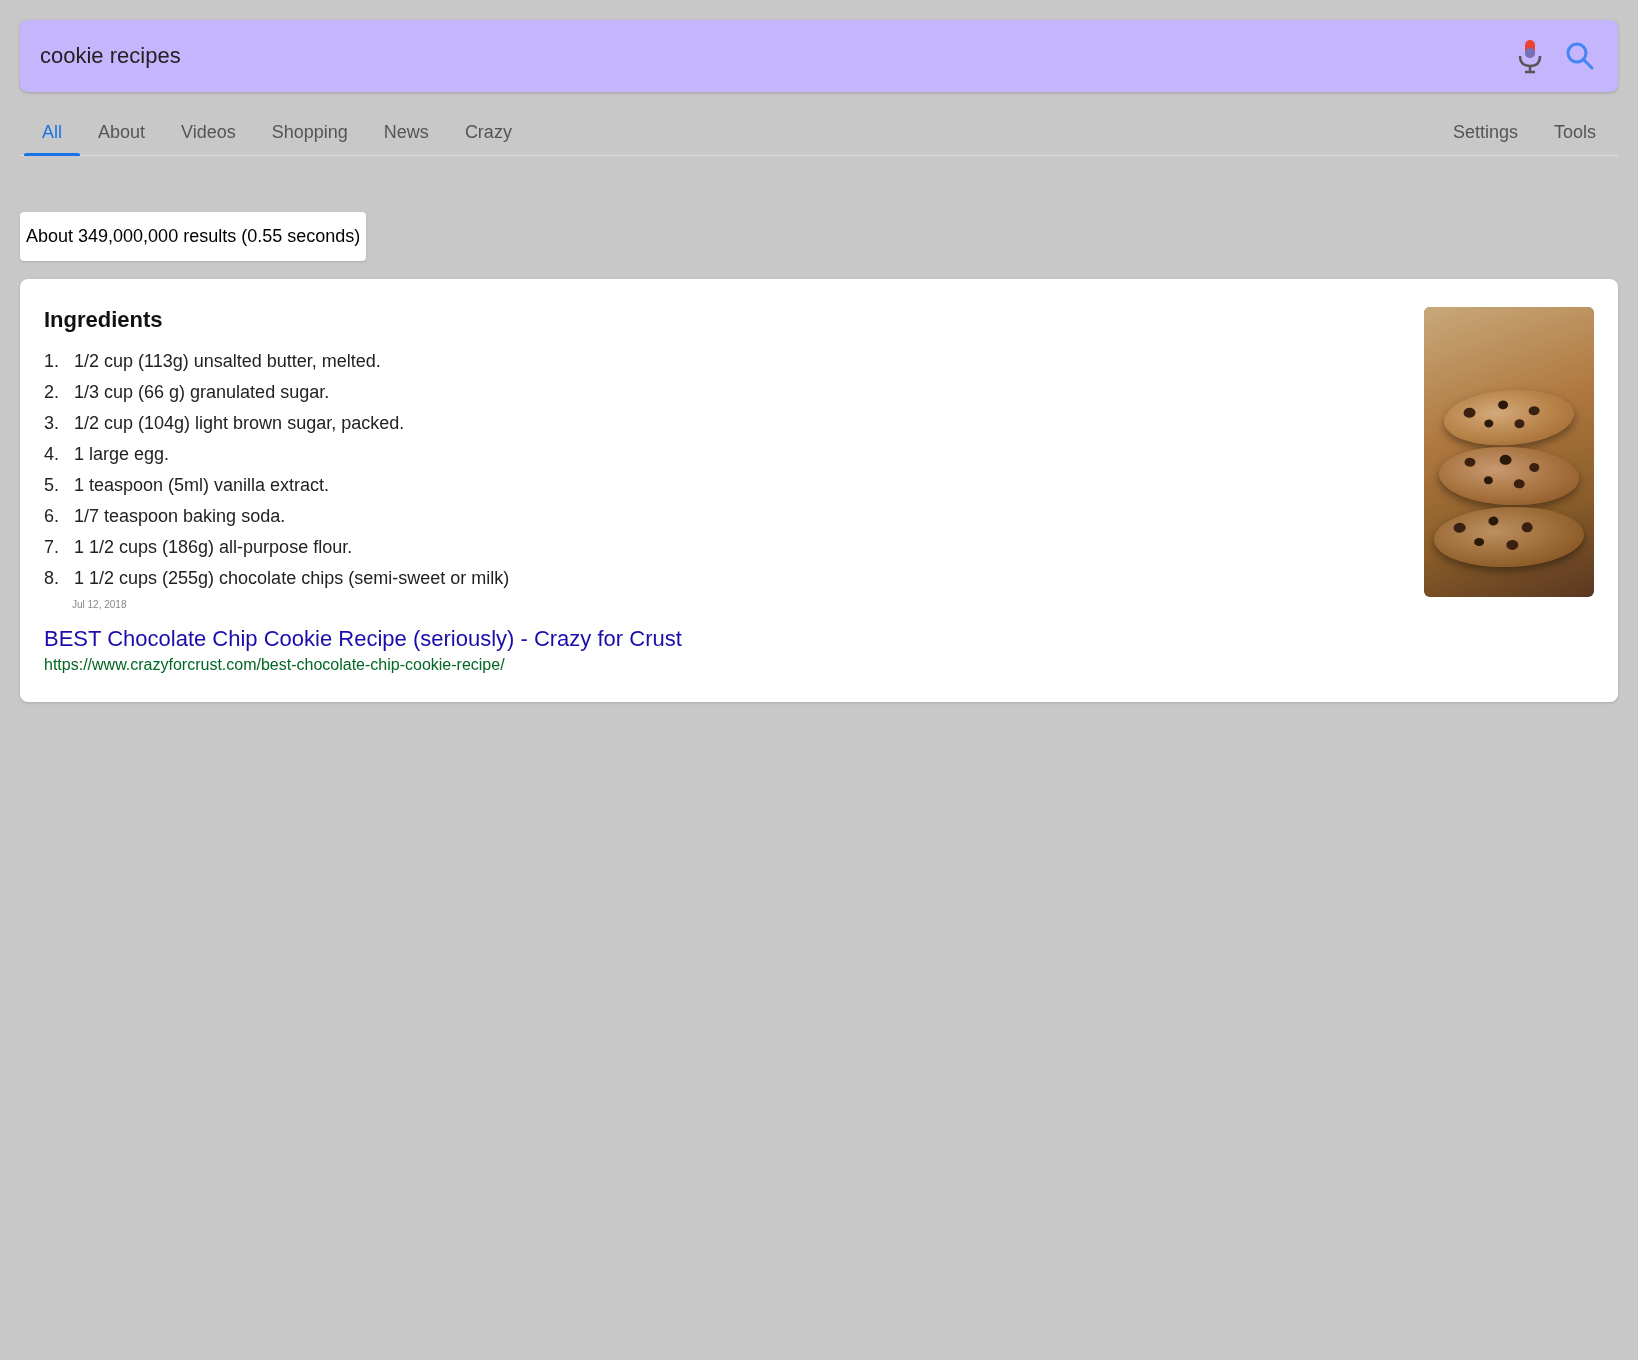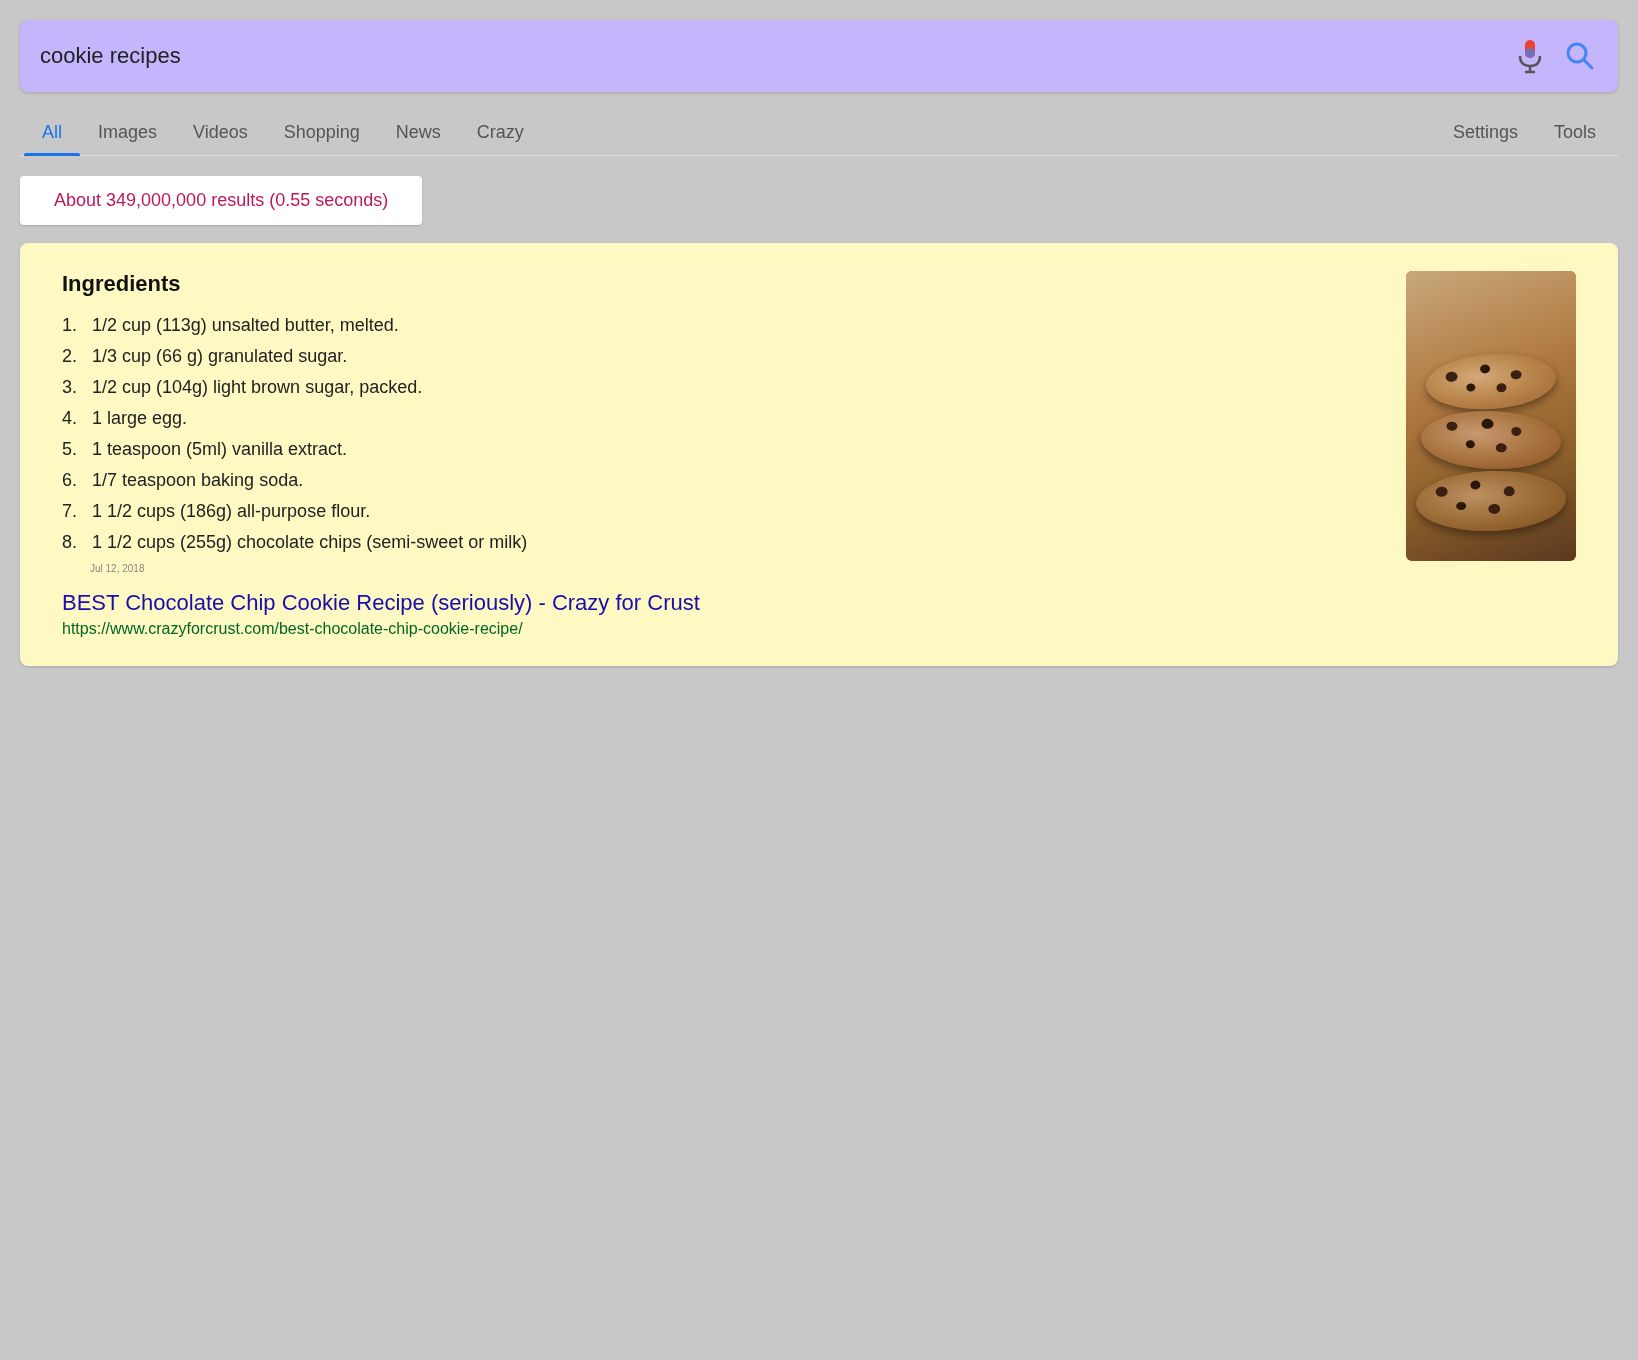--- a/index.html
+++ b/index.html
@@ -90,33 +90,34 @@
       padding: 12px 18px;
       font-size: 18px;
       color: #555;
       cursor: pointer;
     }
 
     
     .results-count {
       background: white;
       display: inline-block;
-      padding: 14px 34px;
+      padding: 14px 6px;
       border-radius: 4px;
       font-size: 18px;
-      color: #be185d;
+      color: #000000;
       margin-bottom: 18px;
       box-shadow: 0 1px 2px rgba(0,0,0,0.15);
+      margin-top: 36px;
     }
 
     
     .result-card {
-      background: #fef9c3;
+      background: #ffffff;
       border-radius: 8px;
-      padding: 28px 42px;
+      padding: 28px 24px;
       box-shadow: 0 1px 3px rgba(0,0,0,0.15);
     }
 
     .card-top {
       display: flex;
       align-items: flex-start;
       gap: 20px;
     }
 
     .card-content {
@@ -202,21 +203,21 @@
         <circle cx="13" cy="13" r="9" stroke="#4285F4" stroke-width="3" fill="none"></circle>
         <line x1="19.5" y1="19.5" x2="28" y2="28" stroke="#4285F4" stroke-width="3" stroke-linecap="round"></line>
       </svg>
     </div>
   </div>
 </div>
 
 
 <nav class="nav-tabs">
   <a class="nav-tab active">All</a>
-  <a class="nav-tab">Images</a>
+  <a class="nav-tab">About</a>
   <a class="nav-tab">Videos</a>
   <a class="nav-tab">Shopping</a>
   <a class="nav-tab">News</a>
   <a class="nav-tab">Crazy</a>
   <div class="nav-spacer"></div>
   <a class="nav-tab-right">Settings</a>
   <a class="nav-tab-right">Tools</a>
 </nav>
 
 

